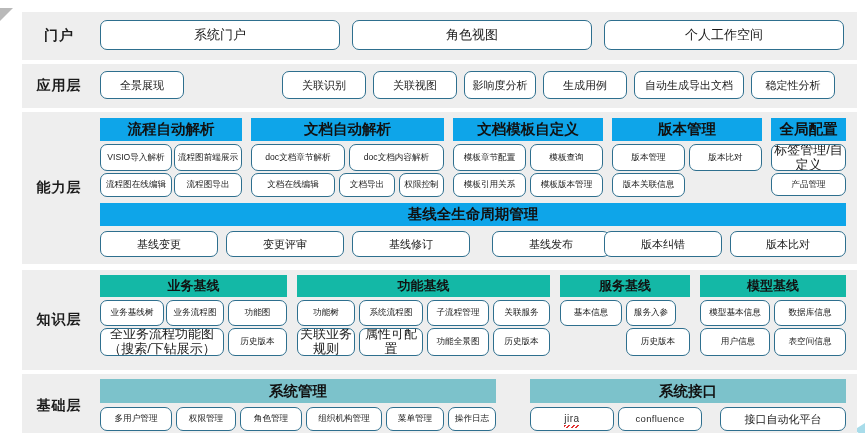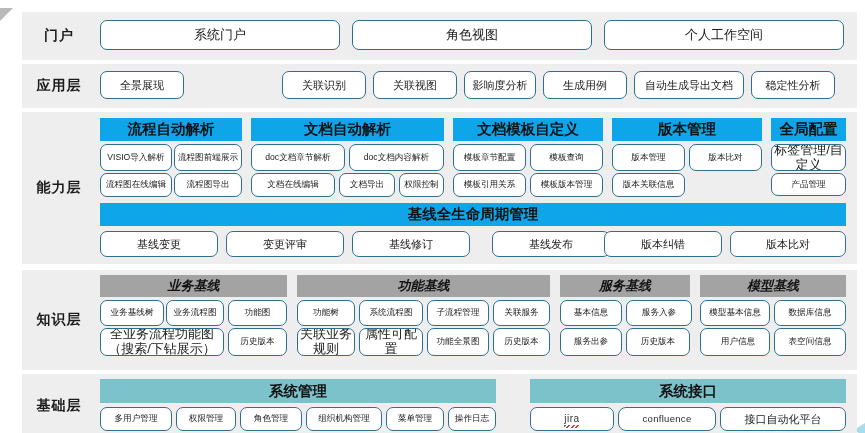--- a/index.html
+++ b/index.html
@@ -64,21 +64,21 @@
   }
 
   
   .ghead{
     position:absolute;
     display:flex;align-items:center;justify-content:center;
     font-weight:bold;color:#111111;
     box-sizing:border-box;
   }
   .ghead.blue{background:#0ea5e9;}
-  .ghead.grayblue{background:#a3a3a3;font-style:italic;}
+  .ghead.grayblue{background:#14b8a6;}
   .ghead.teal{background:#7cc2cb;}
 
   
   .f13{font-size:13px;}
   .f11{font-size:11px;}
   .f9 {font-size:8.6px;}
   .f8 {font-size:13px;}
   .gh15{font-size:14.5px;}
   .gh13{font-size:13px;}
 
@@ -179,22 +179,21 @@
       <div class="pill f9" style="left:259px;top:30px;width:64px;height:26px;">系统流程图</div>
       <div class="pill f9" style="left:327px;top:30px;width:62px;height:26px;">子流程管理</div>
       <div class="pill f9" style="left:393px;top:30px;width:57px;height:26px;">关联服务</div>
       <div class="pill f8" style="left:197px;top:58px;width:58px;height:28px;">关联业务规则</div>
       <div class="pill f8" style="left:259px;top:58px;width:64px;height:28px;">属性可配置</div>
       <div class="pill f9" style="left:327px;top:58px;width:62px;height:28px;">功能全景图</div>
       <div class="pill f9" style="left:393px;top:58px;width:57px;height:28px;">历史版本</div>
 
       <div class="ghead grayblue gh13" style="left:460px;top:5px;width:130px;height:22px;">服务基线</div>
       <div class="pill f9" style="left:460px;top:30px;width:62px;height:26px;">基本信息</div>
-      <div class="pill f9" style="left:526px;top:30px;width:66px;height:26px;">服务入参</div>
-      <div class="pill f9" style="left:460px;top:58px;width:62px;height:28px;">服务出参</div>
+      <div class="pill f9" style="left:526px;top:30px;width:50px;height:26px;">服务入参</div>
       <div class="pill f9" style="left:526px;top:58px;width:64px;height:28px;">历史版本</div>
 
       <div class="ghead grayblue gh13" style="left:600px;top:5px;width:146px;height:22px;">模型基线</div>
       <div class="pill f9" style="left:600px;top:30px;width:70px;height:26px;">模型基本信息</div>
       <div class="pill f9" style="left:674px;top:30px;width:72px;height:26px;text-align:right;">数据库信息</div>
       <div class="pill f9" style="left:600px;top:58px;width:70px;height:28px;padding-left:8px;">用户信息</div>
       <div class="pill f9" style="left:674px;top:58px;width:72px;height:28px;">表空间信息</div>
     </div>
   </div>
 
@@ -207,20 +206,20 @@
       <div class="pill f9" style="left:76px;top:33px;width:60px;height:24px;">权限管理</div>
       <div class="pill f9" style="left:140px;top:33px;width:62px;height:24px;">角色管理</div>
       <div class="pill f9" style="left:206px;top:33px;width:76px;height:24px;">组织机构管理</div>
       <div class="pill f9" style="left:286px;top:33px;width:58px;height:24px;">菜单管理</div>
       <div class="pill f9" style="left:348px;top:33px;width:48px;height:24px;">操作日志</div>
 
       <div class="ghead teal gh15" style="left:430px;top:5px;width:316px;height:24px;">系统接口</div>
       <div class="pill" style="left:430px;top:33px;width:84px;height:24px;">
         <span class="jira-word">jira</span>
       </div>
-      <div class="pill" style="left:518px;top:33px;width:98px;height:24px;border-radius:8px;">
+      <div class="pill" style="left:518px;top:33px;width:84px;height:24px;">
         <span class="latin">confluence</span>
       </div>
       <div class="pill f11" style="left:620px;top:33px;width:126px;height:24px;">接口自动化平台</div>
     </div>
   </div>
 
 </div>
 
 </body></html>

